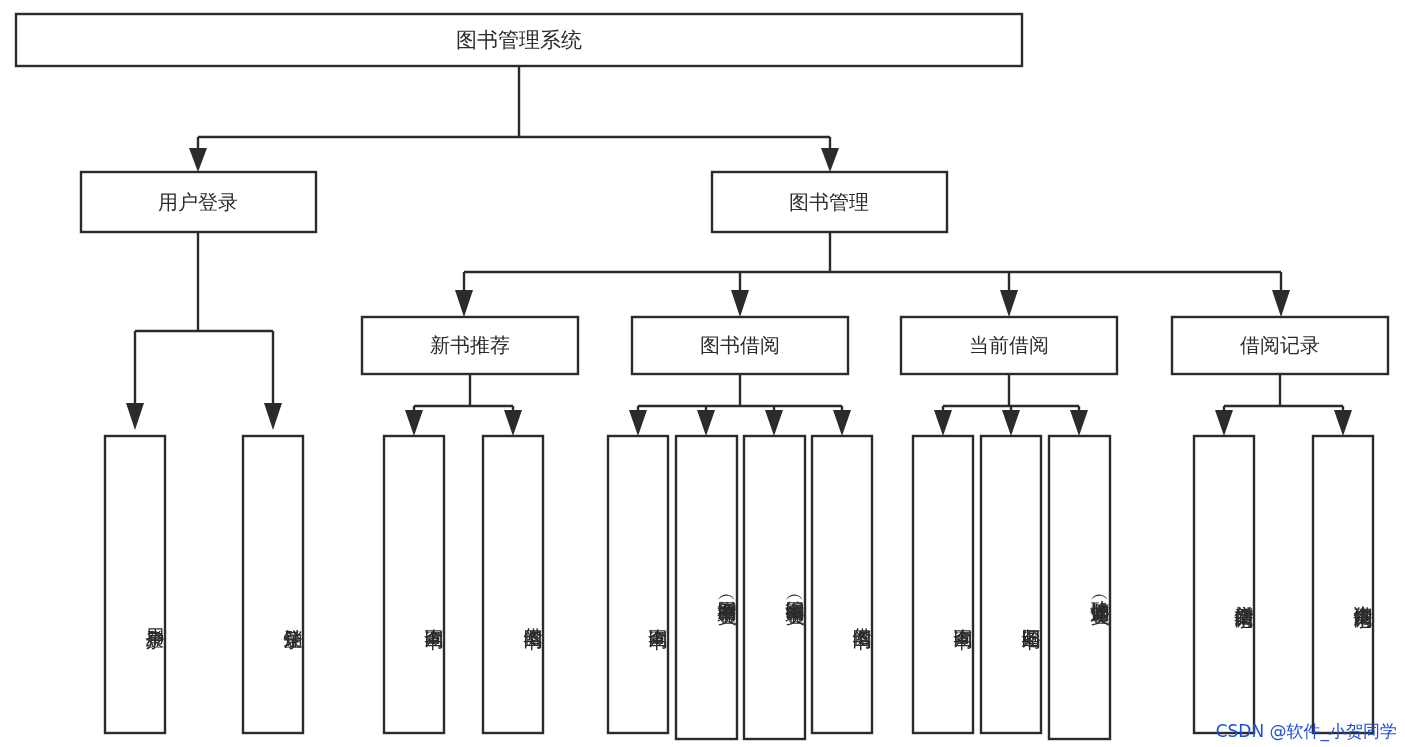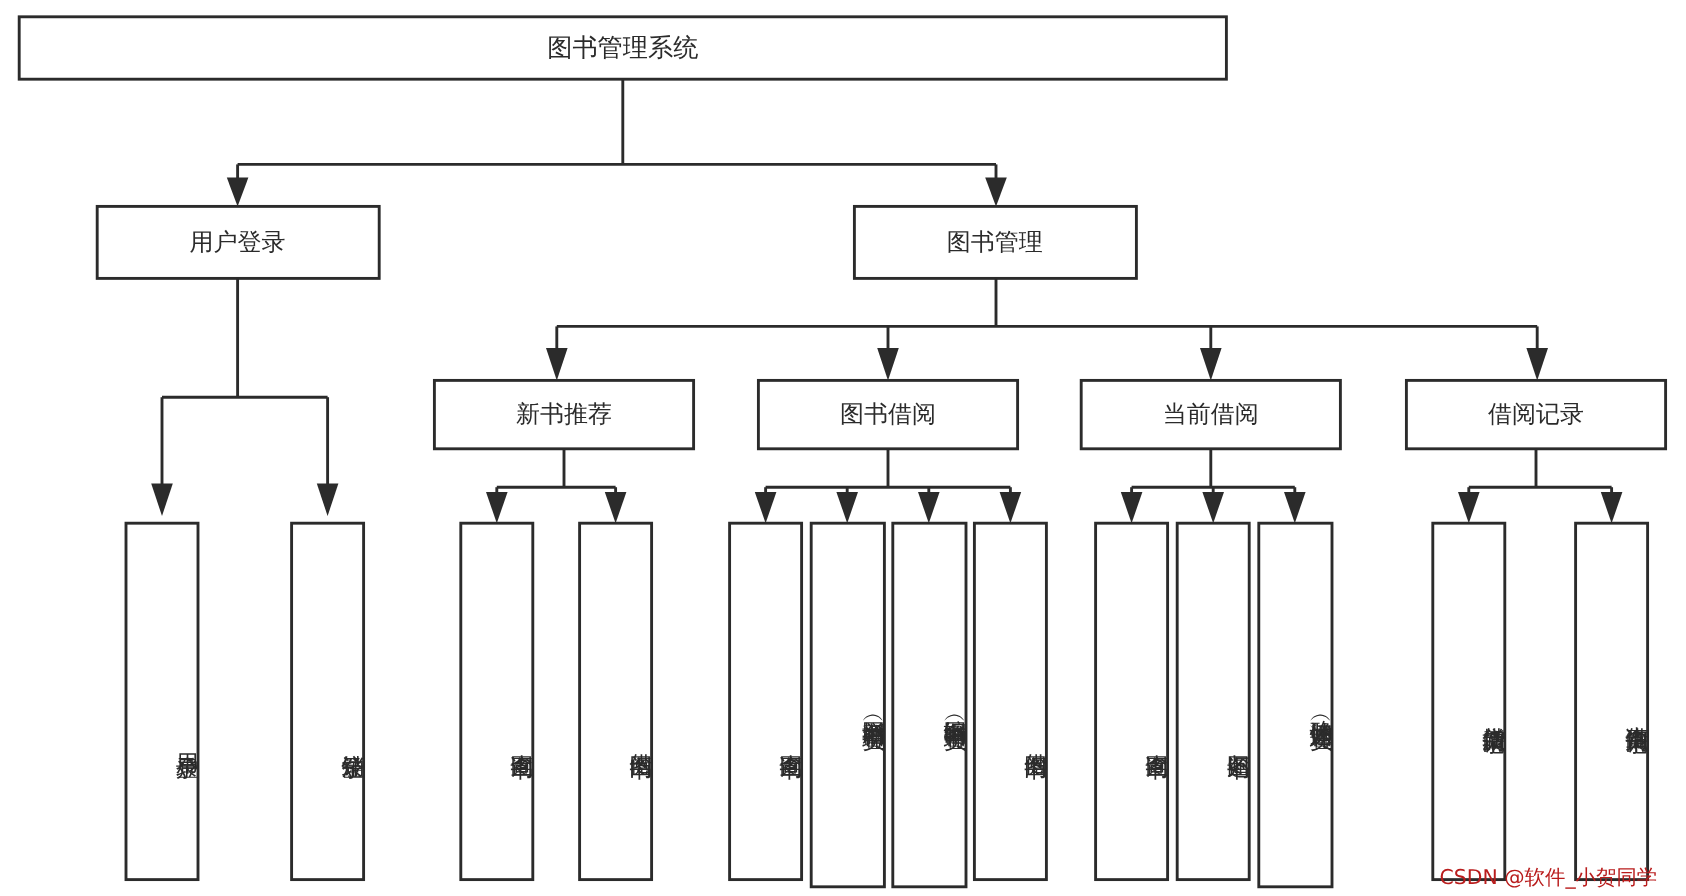--- a/index.html
+++ b/index.html
@@ -61,25 +61,25 @@
     color: #2b2b2b;
     letter-spacing: 1px;
     white-space: nowrap;
     display: flex;
     align-items: flex-start;
     justify-content: center;
     pointer-events: none;
   }
   .watermark {
     position: absolute;
-    right: 24px;
+    right: 8px;
     bottom: 4px;
     font-family: "DejaVu Sans", "Liberation Sans", sans-serif;
     font-size: 17px;
-    color: #b91c1c;
+    color: #1d4ed8;
     white-space: nowrap;
     user-select: none;
   }
 </style>
 </head>
 <body>
 
 <div id="diagram-root">
 
   <svg class="diagram-canvas" viewBox="0 0 1405 747" xmlns="http://www.w3.org/2000/svg">

